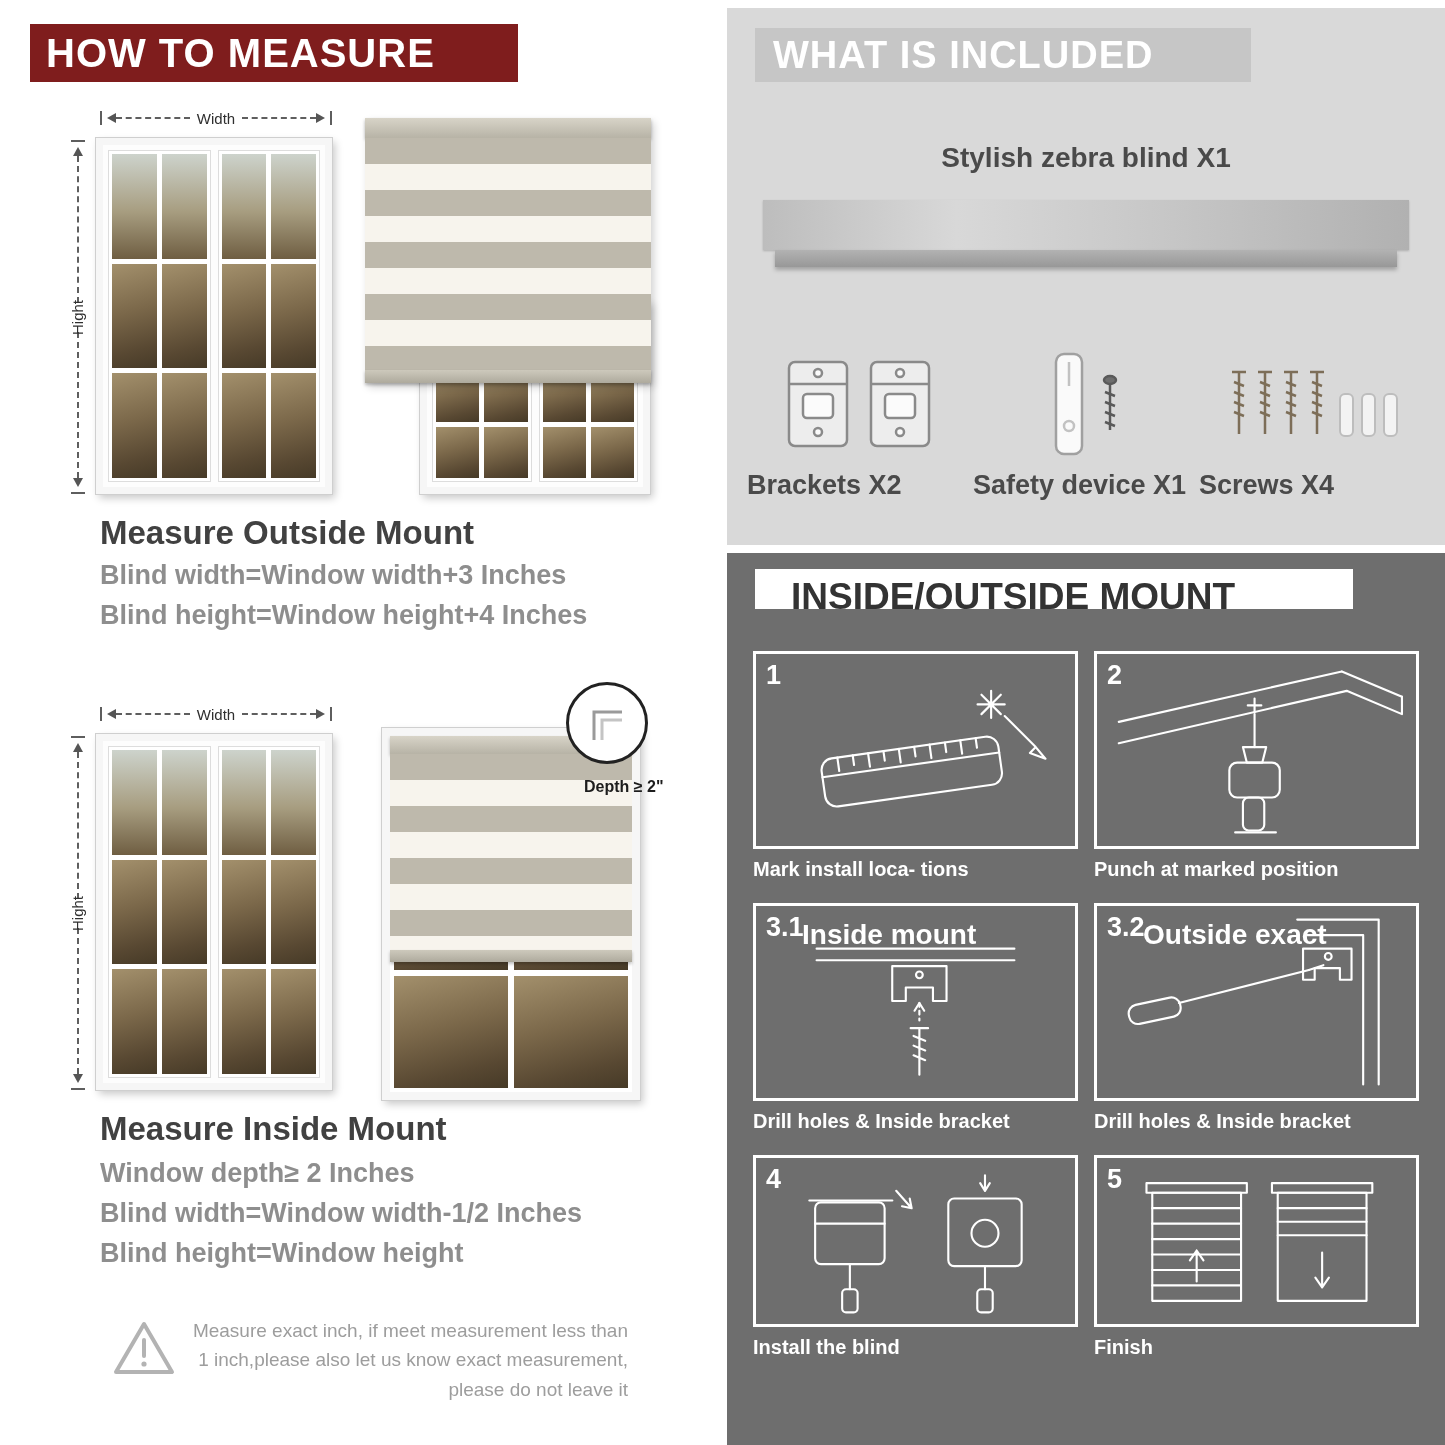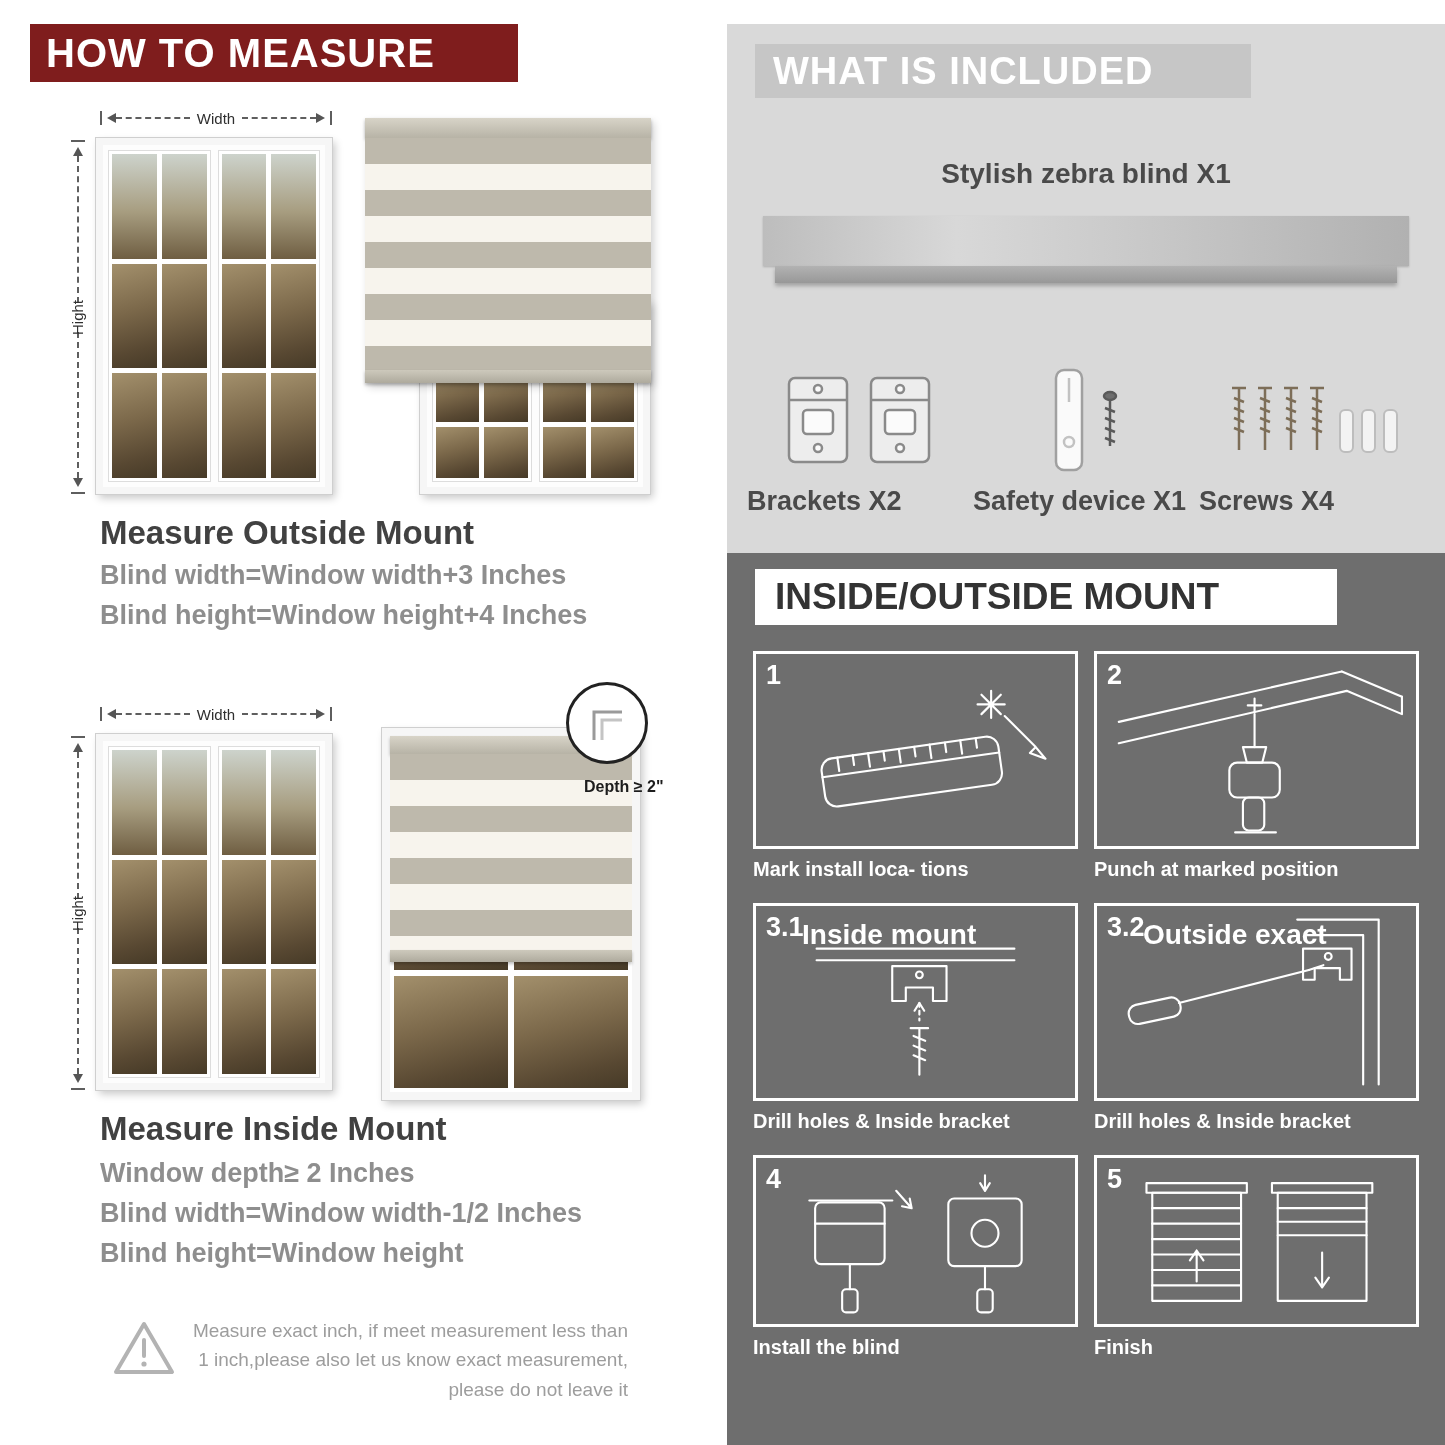--- a/index.html
+++ b/index.html
@@ -45,37 +45,37 @@
   .ah-r{width:0;height:0;border:5px solid transparent;border-left:9px solid #555;}
   .ah-u{width:0;height:0;border:5px solid transparent;border-bottom:9px solid #555;}
   .ah-d{width:0;height:0;border:5px solid transparent;border-top:9px solid #555;}
   .arrow-label-h{margin:0 7px;font-size:15px;color:#2f2f2f;}
   .arrow-label-v{margin:6px 0;font-size:15px;color:#2f2f2f;width:16px;display:flex;justify-content:center;}
   .arrow-label-v > span{transform:rotate(-90deg);white-space:nowrap;display:block;}
 
   .note-text{position:absolute;font-size:19px;color:#9d9d9d;line-height:1.55;width:448px;}
 
   
-  .right-light{position:absolute;left:727px;top:24px;width:718px;height:537px;background:#d9d9d9;}
+  .right-light{position:absolute;left:727px;top:8px;width:718px;height:537px;background:#d9d9d9;}
   .banner-included{position:absolute;left:28px;top:20px;width:478px;height:54px;background:#c6c6c6;
     color:#fff;font-weight:bold;font-size:38px;line-height:54px;padding-left:18px;letter-spacing:1px;}
   .product-label{position:absolute;top:134px;width:100%;text-align:center;font-size:28px;font-weight:bold;color:#4a4a4a;}
   .rail-main{position:absolute;left:36px;top:192px;width:646px;height:50px;
     background:linear-gradient(90deg,#bdbdbd,#d8d8d8 30%,#c8c8c8 60%,#b1b1b1);box-shadow:0 1px 2px rgba(0,0,0,.2);}
   .rail-lip{position:absolute;left:48px;top:242px;width:622px;height:17px;
     background:linear-gradient(180deg,#b2b2b2,#989898);box-shadow:0 3px 4px rgba(0,0,0,.25);}
   .pack-row{position:absolute;left:20px;top:312px;width:678px;display:flex;}
   .pack-item{flex:1;display:flex;flex-direction:column;}
   .pack-icon{height:142px;display:flex;align-items:flex-end;justify-content:center;}
   .pack-label{font-size:27px;font-weight:bold;color:#4a4a4a;margin-top:8px;white-space:nowrap;}
 
   
   .right-dark{position:absolute;left:727px;top:553px;width:718px;height:892px;background:#6e6e6e;}
-  .banner-mount{position:absolute;left:28px;top:16px;width:562px;height:56px;background:#fff;
-    color:#333;font-weight:bold;font-size:37px;line-height:56px;padding-left:20px;}
+  .banner-mount{position:absolute;left:28px;top:16px;width:562px;height:40px;background:#fff;
+    color:#333;font-weight:bold;font-size:37px;line-height:56px;padding-left:36px;}
   .mount-grid{position:absolute;left:26px;top:98px;width:666px;display:grid;
     grid-template-columns:1fr 1fr;column-gap:16px;row-gap:22px;}
   .step-panel{position:relative;border:3px solid #fff;height:198px;box-sizing:border-box;}
   .step-panel.short{height:172px;}
   .step-num{position:absolute;top:6px;left:10px;color:#fff;font-weight:bold;font-size:27px;}
   .step-title{position:absolute;top:13px;left:46px;color:#fff;font-weight:bold;font-size:28px;}
   .step-art{position:absolute;inset:0;width:100%;height:100%;}
   .step-art *{stroke:#fff;fill:none;stroke-width:2.2;stroke-linecap:round;stroke-linejoin:round;}
   .step-caption{margin-top:9px;color:#fff;font-weight:bold;font-size:20px;}
 </style>

